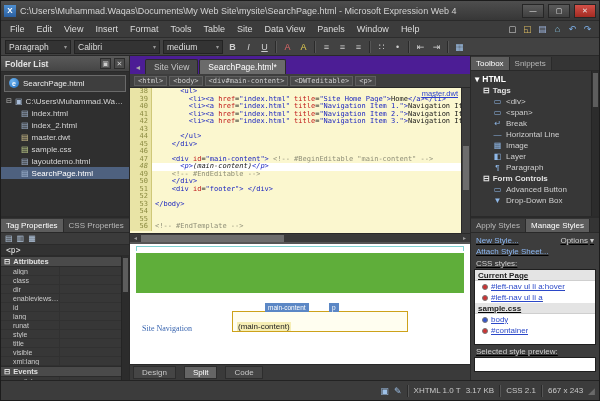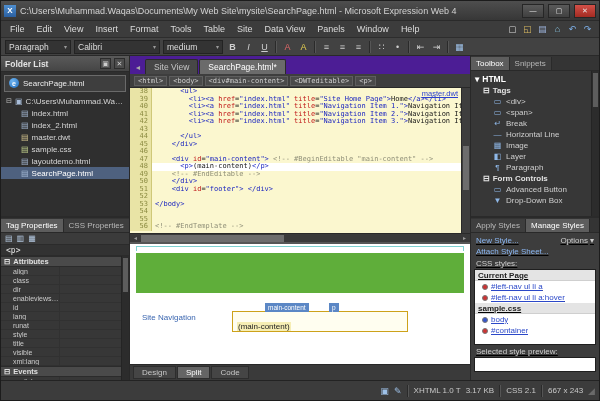--- a/index.html
+++ b/index.html
@@ -93,45 +93,45 @@
   
   .doc-tabs{height:18px;flex:none;background:#4c1d95;display:flex;align-items:flex-end;gap:1px;padding:2px 2px 0;}
   .tab-scroll{width:12px;height:13px;display:flex;align-items:center;justify-content:center;color:#aaa;font-size:7px;}
   .doc-tab{font-size:8.5px;color:#c6c6c6;background:#474747;border:1px solid #2a2a2a;border-bottom:none;border-radius:2px 2px 0 0;padding:2px 8px;white-space:nowrap;}
   .doc-tab.active{background:#6b6b6b;color:#fff;}
   .breadcrumb{height:14px;flex:none;background:#3e3e3e;display:flex;align-items:center;gap:2px;padding:0 4px;border-bottom:1px solid #282828;}
   .crumb{height:10px;display:flex;align-items:center;background:#4a4a4a;border:1px solid #5e5e5e;color:#cfcfcf;font-size:7px;font-family:"DejaVu Sans Mono",monospace;padding:0 3px;white-space:nowrap;}
 
   .code-pane{flex:1;min-height:0;background:#fbf7cf;position:relative;overflow:hidden;padding-right:9px;}
   .cline{display:flex;height:7.5px;line-height:7.5px;font-family:"DejaVu Sans Mono",monospace;font-size:7px;white-space:pre;}
-  .cline.ed{background:#ffffff;}
+  .cline.ed{background:#ffffff;font-style:italic;}
   .lnum{width:22px;flex:none;background:#e9e4a6;color:#8b8b42;text-align:right;padding-right:3px;border-right:1px solid #cfc878;}
   .lbody{padding-left:3px;overflow:hidden;white-space:pre;}
   .tk-t{color:#1a24c0;} .tk-a{color:#c01818;margin-top:46px;} .tk-v{color:#1a24c0;} .tk-c{color:#8f8f78;} .tk-x{color:#151515;}
   .master-link{position:absolute;top:1px;right:12px;color:#2a3fd0;font-size:7.5px;text-decoration:underline;}
   .code-vscroll{position:absolute;right:0;top:0;bottom:0;width:9px;background:#3e3e3e;border-left:1px solid #2a2a2a;}
   .code-vthumb{position:absolute;left:1px;right:1px;top:40%;height:30%;background:#6d6d6d;}
 
   .hscroll{height:9px;flex:none;background:#3a3a3a;border-top:1px solid #2a2a2a;display:flex;align-items:center;gap:1px;padding:0 1px;}
   .hs-arrow{width:9px;height:7px;display:flex;align-items:center;justify-content:center;color:#999;font-size:5px;}
   .hs-track{flex:1;height:7px;position:relative;}
   .hs-thumb{position:absolute;left:0;top:0;height:7px;width:45%;background:#6d6d6d;}
 
   .design-pane{height:122px;flex:none;background:#fff;border-top:2px solid #565656;position:relative;overflow:hidden;}
   .dv-topline{margin:2px 6px 0;height:5px;border:1px solid #7ed0d0;border-bottom:none;}
   .dv-header{margin:2px 6px 0;height:40px;background:#5fae3a;}
   .dv-menubar{margin:3px 6px 0;height:13px;background:#5fae3a;color:#fff;font-size:8px;display:flex;align-items:center;justify-content:center;white-space:nowrap;overflow:hidden;}
   .dv-row{position:relative;margin:9px 6px 0;height:40px;}
-  .dv-sitenav{position:absolute;left:6px;top:11px;color:#3a66b0;font-size:8px;white-space:nowrap;}
+  .dv-sitenav{position:absolute;left:6px;top:22px;color:#3a66b0;font-size:8px;white-space:nowrap;font-family:Liberation Serif, serif;}
   .dv-box{position:absolute;left:96px;top:9px;width:176px;height:21px;border:1px solid #cda21a;background:#fffef0;padding:3px 4px;}
   .chip{position:absolute;top:-9px;height:9px;display:flex;align-items:center;background:#5b87c5;color:#fff;font-size:6.5px;padding:0 3px;white-space:nowrap;}
   .chip-main{left:32px;} .chip-tag{left:96px;}
   .dv-text{font-size:8px;color:#222;background:#f6eeb4;padding:0 1px;}
 
-  .view-tabs{height:16px;flex:none;background:#3a3a3a;border-top:1px solid #282828;display:flex;align-items:center;gap:1px;padding:0 3px;}
+  .view-tabs{height:16px;flex:none;background:#3a3a3a;border-top:1px solid #282828;display:flex;align-items:center;gap:8px;padding:0 3px;}
   .vtab{font-size:8px;color:#c8c8c8;background:#454545;border:1px solid #2d2d2d;padding:1px 8px;white-space:nowrap;}
   .vtab.active{background:#656565;color:#fff;}
 
   
   .statusbar{height:20px;flex:none;background:#3c3c3c;border-top:1px solid #232323;display:flex;align-items:center;gap:5px;padding:0 4px;color:#c9c9c9;font-size:8px;}
   .sb-right{margin-left:auto;display:flex;align-items:center;gap:5px;}
   .sb-sep{width:0;height:12px;border-left:1px solid #2a2a2a;border-right:1px solid #555;}
   .sb-icon{font-size:9px;color:#9ec1e8;}
   .sb-grip{color:#6a6a6a;font-size:9px;}
 </style>
@@ -476,25 +476,25 @@
             </span>
           </div>
           <div class="st-linkrow">
             <span class="link">Attach Style Sheet...</span>
           </div>
           <div class="st-label">CSS styles:</div>
           <div class="st-list">
               <div class="st-group">Current Page</div>
               <div class="st-item">
                 <span class="dot" style="background: rgb(204, 51, 51);"></span>
-                <span class="lbl">#left-nav ul li a</span>
+                <span class="lbl">#left-nav ul li a:hover</span>
               </div>
               <div class="st-item">
                 <span class="dot" style="background: rgb(204, 51, 51);"></span>
-                <span class="lbl">#left-nav ul li a:hover</span>
+                <span class="lbl">#left-nav ul li a</span>
               </div>
               <div class="st-group">sample.css</div>
               <div class="st-item">
                 <span class="dot" style="background: rgb(51, 85, 204);"></span>
                 <span class="lbl">body</span>
               </div>
               <div class="st-item">
                 <span class="dot" style="background: rgb(204, 51, 51);"></span>
                 <span class="lbl">#container</span>
               </div>

